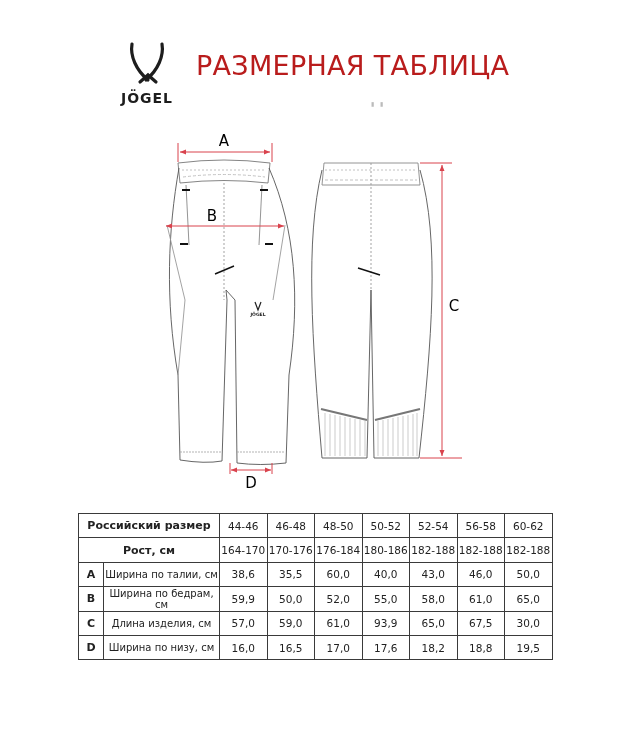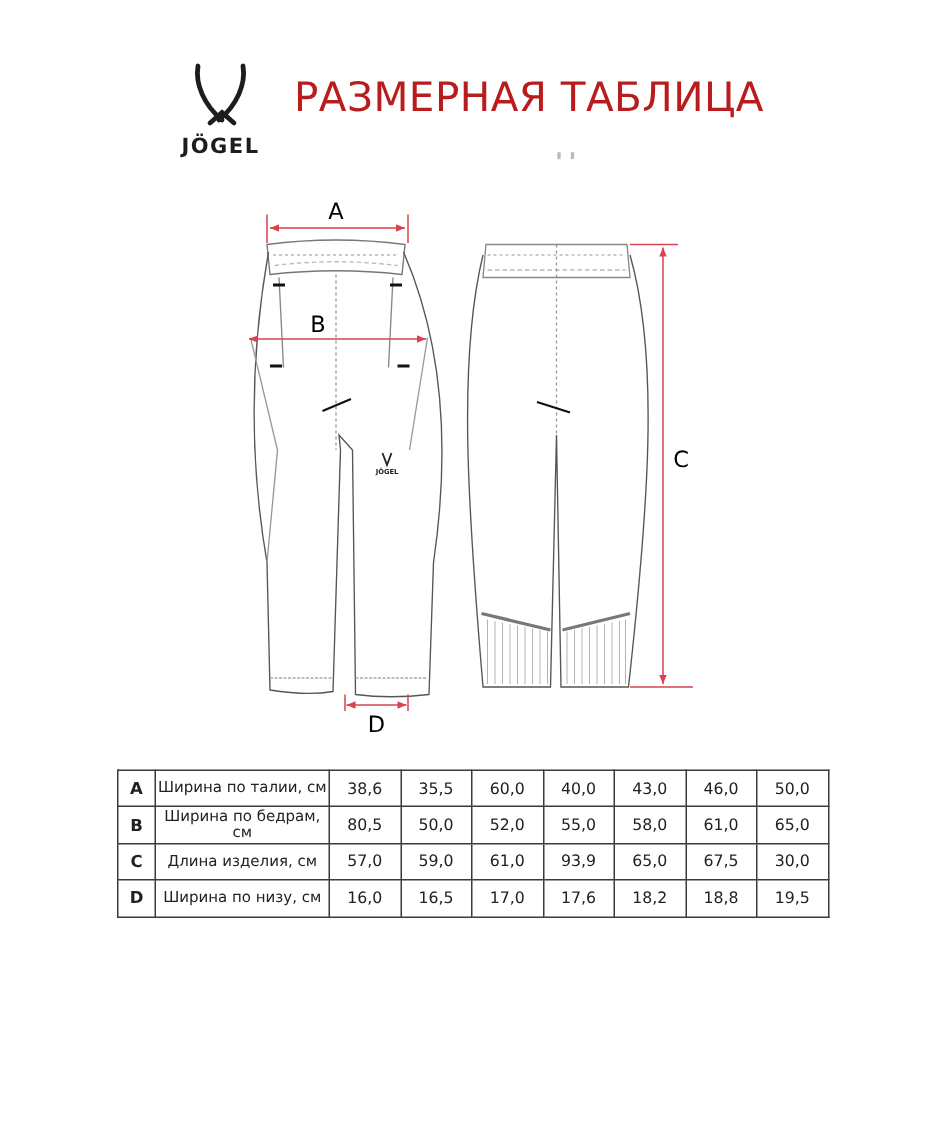--- a/index.html
+++ b/index.html
@@ -123,34 +123,54 @@
   </g>
   <text class="dim-label" x="224" y="146" text-anchor="middle">A</text>
   <text class="dim-label" x="212" y="221" text-anchor="middle">B</text>
   <text class="dim-label" x="454" y="311" text-anchor="middle">C</text>
   <text class="dim-label" x="251" y="488" text-anchor="middle">D</text>
 </svg>
 
 <table class="sizes">
   <tbody>
     <tr>
+      <td class="hdr" colspan="2">Российский размер</td>
+      <td class="val">44-46</td>
+      <td class="val">46-48</td>
+      <td class="val">48-50</td>
+      <td class="val">50-52</td>
+      <td class="val">52-54</td>
+      <td class="val">56-58</td>
+      <td class="val">60-62</td>
+    </tr>
+    <tr>
+      <td class="hdr" colspan="2">Рост, см</td>
+      <td class="val">164-170</td>
+      <td class="val">170-176</td>
+      <td class="val">176-184</td>
+      <td class="val">180-186</td>
+      <td class="val">182-188</td>
+      <td class="val">182-188</td>
+      <td class="val">182-188</td>
+    </tr>
+    <tr>
       <td class="letter">A</td>
       <td class="param">Ширина по талии, см</td>
       <td class="val">38,6</td>
       <td class="val">35,5</td>
       <td class="val">60,0</td>
       <td class="val">40,0</td>
       <td class="val">43,0</td>
       <td class="val">46,0</td>
       <td class="val">50,0</td>
     </tr>
     <tr>
       <td class="letter">B</td>
       <td class="param">Ширина по бедрам, см</td>
-      <td class="val">80,5</td>
+      <td class="val">59,9</td>
       <td class="val">50,0</td>
       <td class="val">52,0</td>
       <td class="val">55,0</td>
       <td class="val">58,0</td>
       <td class="val">61,0</td>
       <td class="val">65,0</td>
     </tr>
     <tr>
       <td class="letter">C</td>
       <td class="param">Длина изделия, см</td>

